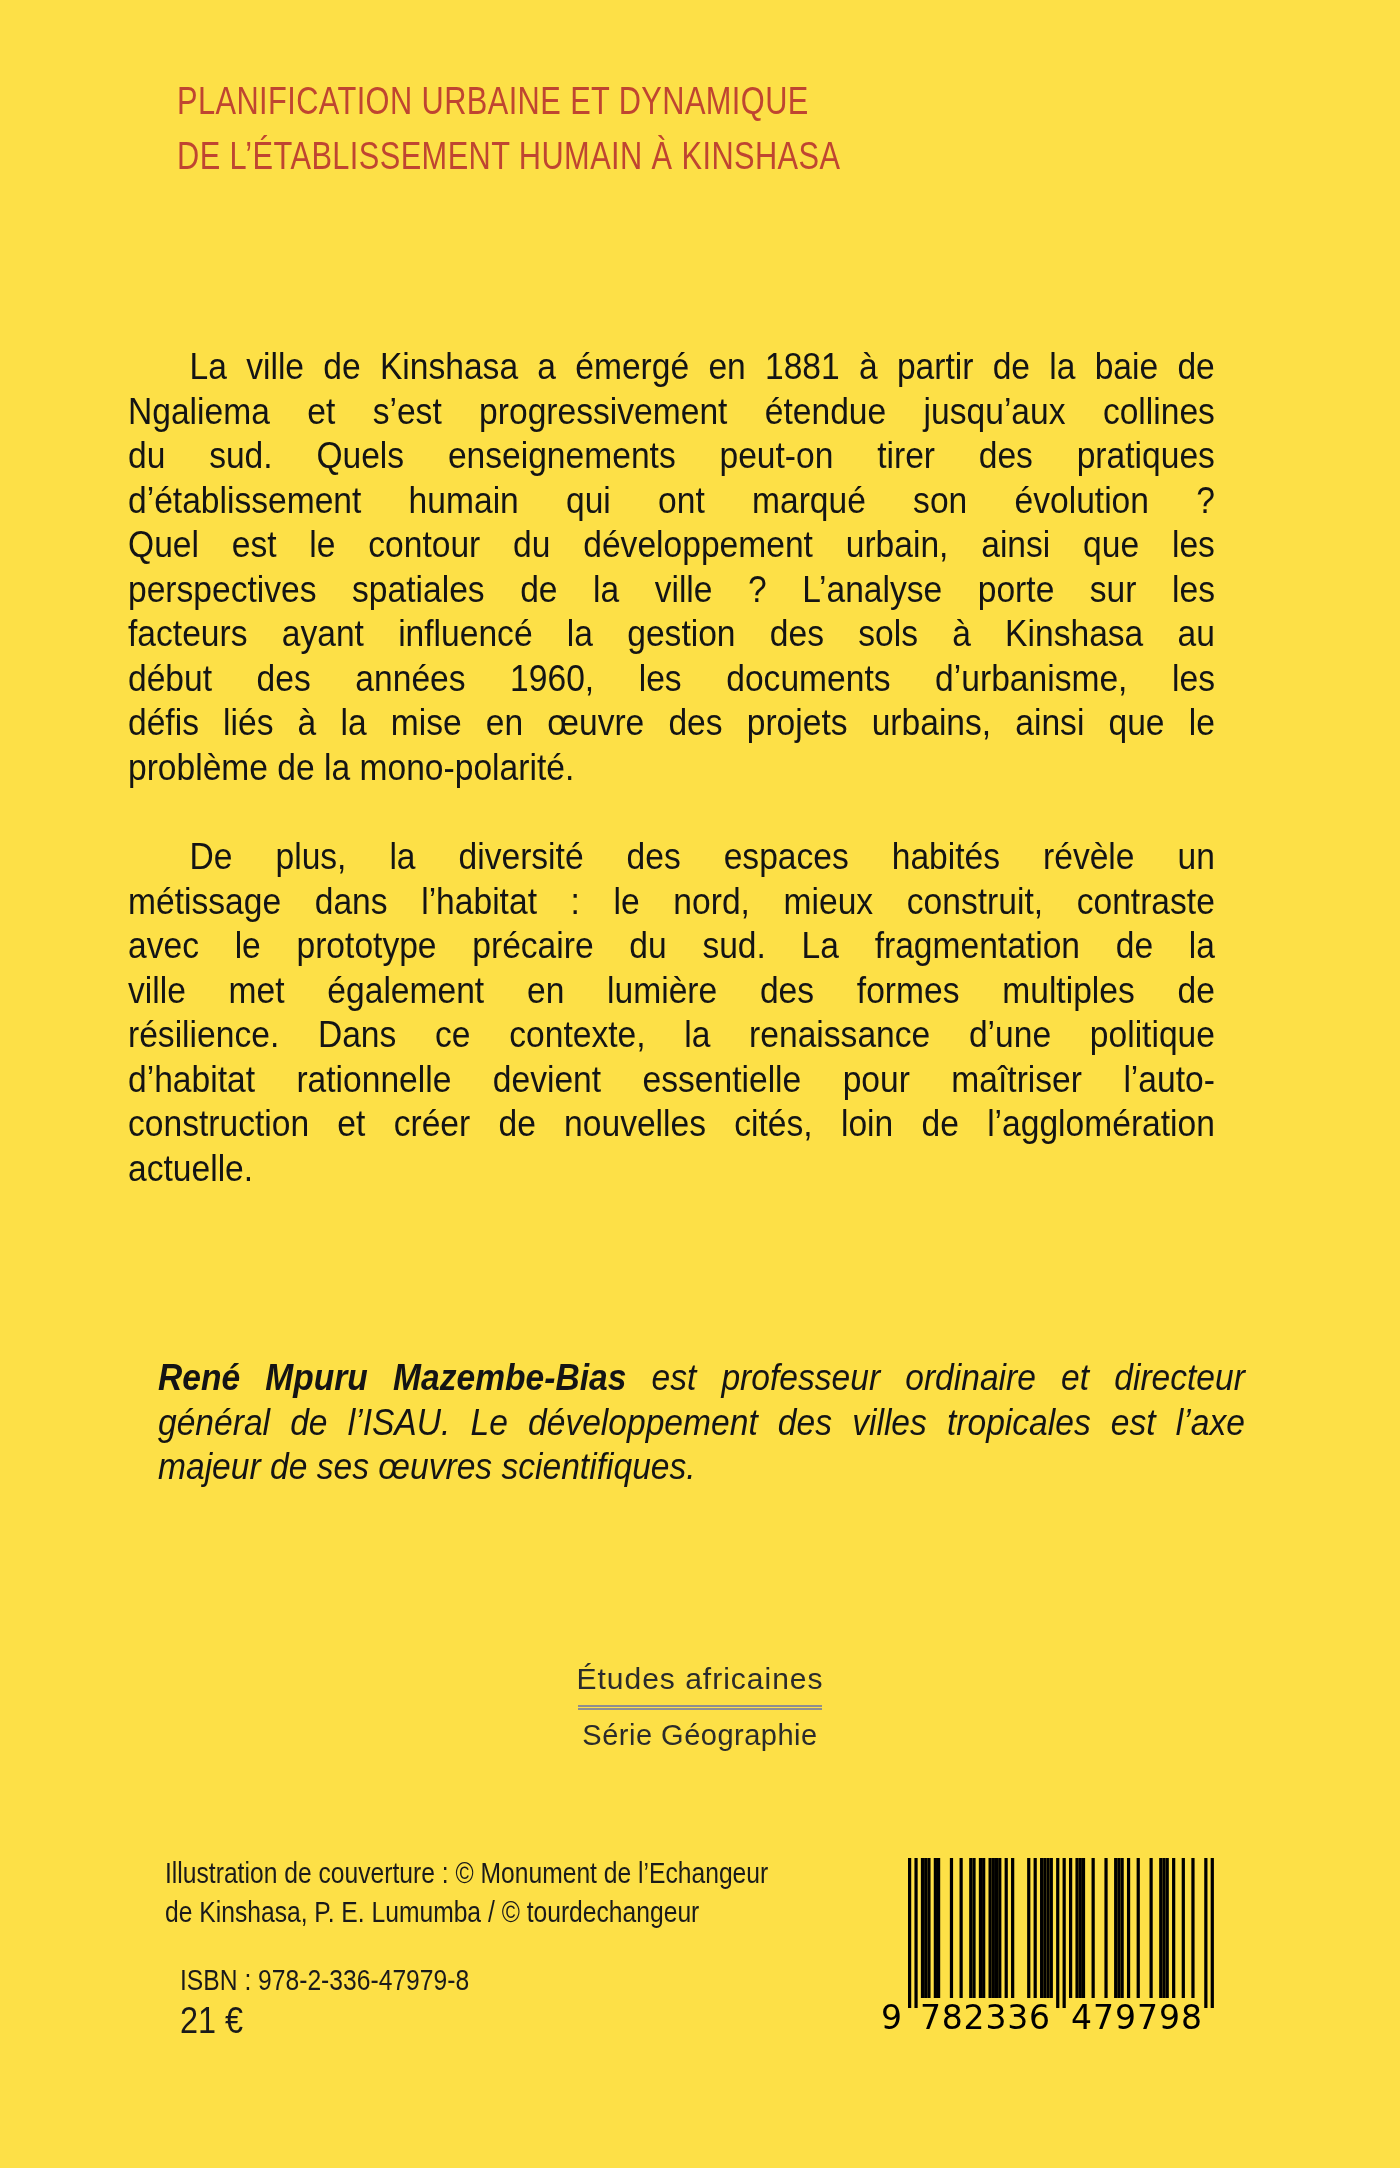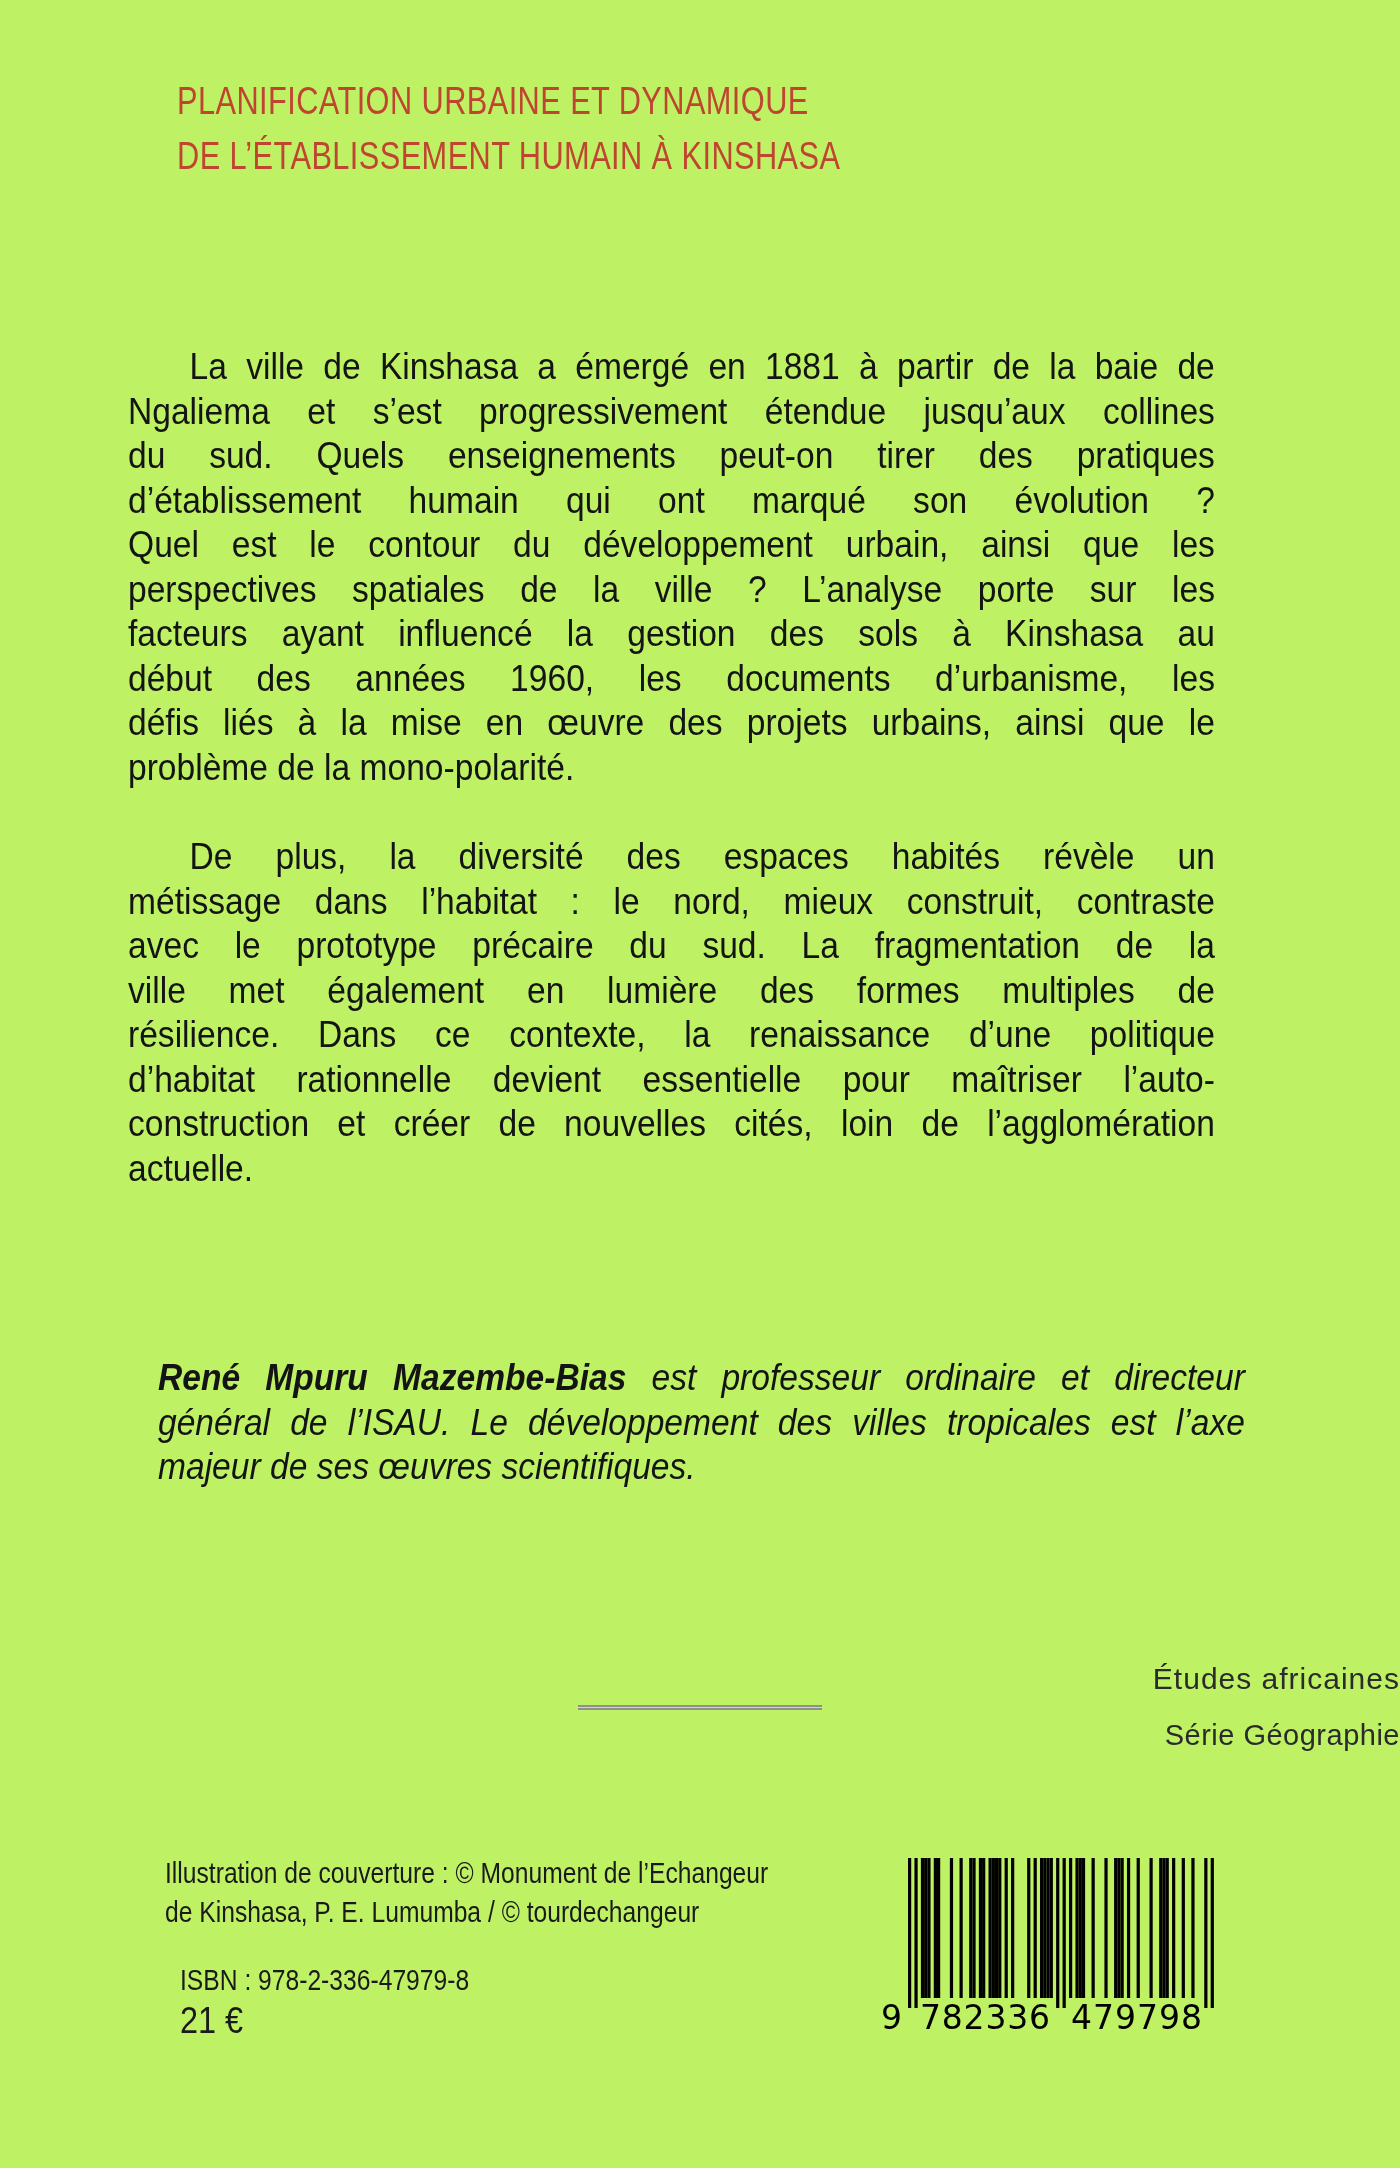--- a/index.html
+++ b/index.html
@@ -1,18 +1,18 @@
 <!DOCTYPE html>
 <html><head>
 <meta charset="utf-8">
 <style>
   *{margin:0;padding:0;box-sizing:border-box}
   html,body{background:#e8e8e8}
   .page{
-    position:relative;width:1400px;height:2168px;background:#bef264;
+    position:relative;width:1400px;height:2168px;background:#fde047;
     font-family:"Liberation Sans","DejaVu Sans",sans-serif;color:#111;
     overflow:hidden;margin:0 auto;
   }
   
   .title{
     position:absolute;left:177px;top:74px;width:920px;
     font-size:38px;line-height:55px;font-weight:400;letter-spacing:.5px;
     transform:scaleX(.81);transform-origin:0 0;white-space:nowrap;
   }
   
@@ -24,21 +24,21 @@
   .p1{left:128px;top:345px}
   .p2{left:128px;top:835px}
   .bio{left:158px;top:1356px;font-style:italic}
   .bold{font-weight:bold}
   .ln{white-space:nowrap}
   .jline{display:flex;justify-content:space-between}
   .jline>span{margin-right:.24em;white-space:nowrap}
   .jline>span:last-child{margin-right:0}
   .indent{padding-left:66px}
   
-  .collection{position:absolute;left:0;top:1658px;width:1400px;text-align:right;color:#2b2b2b}
+  .collection{position:absolute;left:0;top:1658px;width:1400px;text-align:center;color:#2b2b2b}
   .coll-name{font-size:30px;font-weight:300;letter-spacing:1px;line-height:42px}
   .coll-rule{width:244px;height:5px;margin:5px auto 0 auto;
     border-top:2px solid #8f8f8f;border-bottom:2px solid #8f8f8f}
   .coll-series{font-size:29px;font-weight:300;letter-spacing:.5px;margin-top:9px}
   
   .credit{
     position:absolute;left:165px;top:1854px;width:880px;
     font-size:29px;line-height:39px;color:#1a1a1a;
     transform:scaleX(.85);transform-origin:0 0;white-space:nowrap;
   }

